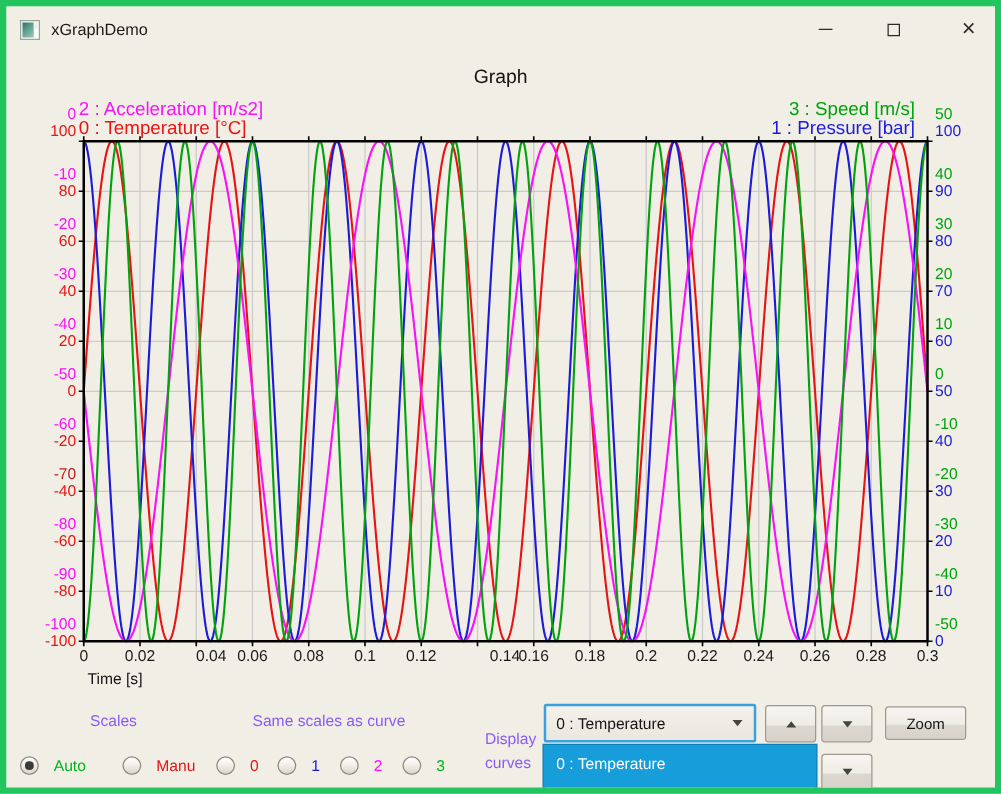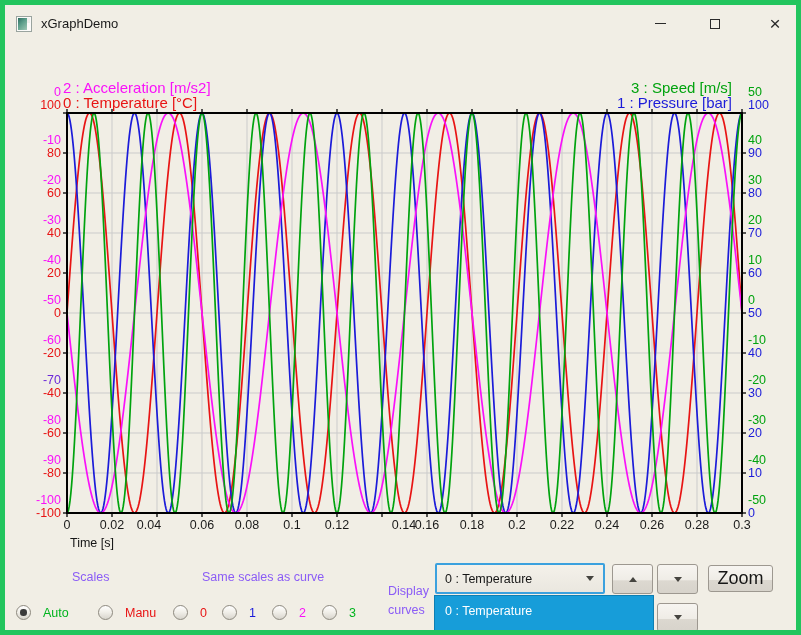--- a/index.html
+++ b/index.html
@@ -28,21 +28,21 @@
   .axis-num{position:absolute;font-size:12.5px;line-height:13px;white-space:nowrap;}
   .axis-num.left{width:56px;text-align:right;left:0;}
   .axis-num.right{left:743px;text-align:left;}
   .x-num{position:absolute;top:513px;font-size:12.5px;transform:translateX(-50%);white-space:nowrap;}
   #x-axis-title{position:absolute;left:65px;top:531px;font-size:12.5px;color:#161616;}
   
   .lbl{position:absolute;font-size:12.5px;color:#8b5cf6;white-space:nowrap;}
   .btn{
     position:absolute;box-sizing:border-box;border:1px solid #9d9890;border-radius:3px;
     background:linear-gradient(to bottom,#f7f5f1 0%,#efece6 54%,#dcd8d0 56%,#d7d3cb 100%);
-    display:flex;align-items:center;justify-content:center;font-size:18px;color:#161616;
+    display:flex;align-items:center;justify-content:center;font-size:12px;color:#161616;
   }
   .tri-up{width:0;height:0;border-left:4.5px solid transparent;border-right:4.5px solid transparent;border-bottom:5.5px solid #45443f;}
   .tri-down{width:0;height:0;border-left:4.5px solid transparent;border-right:4.5px solid transparent;border-top:5.5px solid #45443f;}
   #combo{
     position:absolute;left:430px;top:558px;width:170px;height:31px;box-sizing:border-box;
     border:2px solid #3ba1de;border-radius:2px;background:linear-gradient(to bottom,#f4f1ea 0%,#eae7df 100%);
     display:flex;align-items:center;
   }
   #combo .value{flex:1;padding-left:8px;font-size:12.5px;color:#161616;}
   #combo .arrow{margin-right:9px;}
@@ -72,20 +72,21 @@
       <div class="glyph"></div>
     </div>
     <div id="btn-max" class="win-btn">
       <div class="glyph"></div>
     </div>
     <div id="btn-close" class="win-btn">
       <div class="glyph">×</div>
     </div>
   </div>
 
+  <div id="graph-title">Graph</div>
   <div id="legend-left">
       <div class="legend-line" style="left: 58px; top: 74px; color: rgb(249, 17, 249);">2 : Acceleration [m/s2]</div>
       <div class="legend-line" style="left: 58px; top: 89px; color: rgb(232, 20, 20);">0 : Temperature [°C]</div>
     </div>
   <div id="legend-right">
       <div class="legend-line" style="right: 64px; top: 74px; color: rgb(0, 163, 14);">3 : Speed [m/s]</div>
       <div class="legend-line" style="right: 64px; top: 89px; color: rgb(27, 27, 217);">1 : Pressure [bar]</div>
     </div>
 
   <svg id="plot-svg" width="691" height="416">
@@ -195,21 +196,21 @@
       <div class="axis-num right" style="top: 428px; transform: translateY(-50%); color: rgb(27, 27, 217);">20</div>
       <div class="axis-num right" style="top: 468px; transform: translateY(-50%); color: rgb(27, 27, 217);">10</div>
       <div class="axis-num right" style="top: 508px; transform: translateY(-50%); color: rgb(27, 27, 217);">0</div>
       <div class="axis-num left" style="top: 87px; transform: translateY(-50%); color: rgb(249, 17, 249);">0</div>
       <div class="axis-num left" style="top: 135px; transform: translateY(-50%); color: rgb(249, 17, 249);">-10</div>
       <div class="axis-num left" style="top: 175px; transform: translateY(-50%); color: rgb(249, 17, 249);">-20</div>
       <div class="axis-num left" style="top: 215px; transform: translateY(-50%); color: rgb(249, 17, 249);">-30</div>
       <div class="axis-num left" style="top: 255px; transform: translateY(-50%); color: rgb(249, 17, 249);">-40</div>
       <div class="axis-num left" style="top: 295px; transform: translateY(-50%); color: rgb(249, 17, 249);">-50</div>
       <div class="axis-num left" style="top: 335px; transform: translateY(-50%); color: rgb(249, 17, 249);">-60</div>
-      <div class="axis-num left" style="top: 375px; transform: translateY(-50%); color: #6d28d9;">-70</div>
+      <div class="axis-num left" style="top: 375px; transform: translateY(-50%); color: #b91c1c;">-70</div>
       <div class="axis-num left" style="top: 415px; transform: translateY(-50%); color: rgb(249, 17, 249);">-80</div>
       <div class="axis-num left" style="top: 455px; transform: translateY(-50%); color: rgb(249, 17, 249);">-90</div>
       <div class="axis-num left" style="top: 495px; transform: translateY(-50%); color: rgb(249, 17, 249);">-100</div>
       <div class="axis-num right" style="top: 87px; transform: translateY(-50%); color: rgb(0, 163, 14);">50</div>
       <div class="axis-num right" style="top: 135px; transform: translateY(-50%); color: rgb(0, 163, 14);">40</div>
       <div class="axis-num right" style="top: 175px; transform: translateY(-50%); color: rgb(0, 163, 14);">30</div>
       <div class="axis-num right" style="top: 215px; transform: translateY(-50%); color: rgb(0, 163, 14);">20</div>
       <div class="axis-num right" style="top: 255px; transform: translateY(-50%); color: rgb(0, 163, 14);">10</div>
       <div class="axis-num right" style="top: 295px; transform: translateY(-50%); color: rgb(0, 163, 14);">0</div>
       <div class="axis-num right" style="top: 335px; transform: translateY(-50%); color: rgb(0, 163, 14);">-10</div>
@@ -264,21 +265,21 @@
     <span class="tri-down"></span>
   </div>
 
   <div id="popup">
       <div class="popup-item hl">0 : Temperature</div>
       <div class="popup-item dim">1 : Pressure</div>
     </div>
 
 <div class="x-num" style="left: 62px;">0</div>
     <div class="x-num" style="left: 107px;">0.02</div>
-    <div class="x-num" style="left: 144px;">0.04</div>
+    <div class="x-num" style="left: 164px;">0.04</div>
     <div class="x-num" style="left: 197px;">0.06</div>
     <div class="x-num" style="left: 242px;">0.08</div>
     <div class="x-num" style="left: 287px;">0.1</div>
     <div class="x-num" style="left: 332px;">0.12</div>
     <div class="x-num" style="left: 377px; padding-left: 44px;">0.14</div>
     <div class="x-num" style="left: 422px;">0.16</div>
     <div class="x-num" style="left: 467px;">0.18</div>
     <div class="x-num" style="left: 512px;">0.2</div>
     <div class="x-num" style="left: 557px;">0.22</div>
     <div class="x-num" style="left: 602px;">0.24</div>

